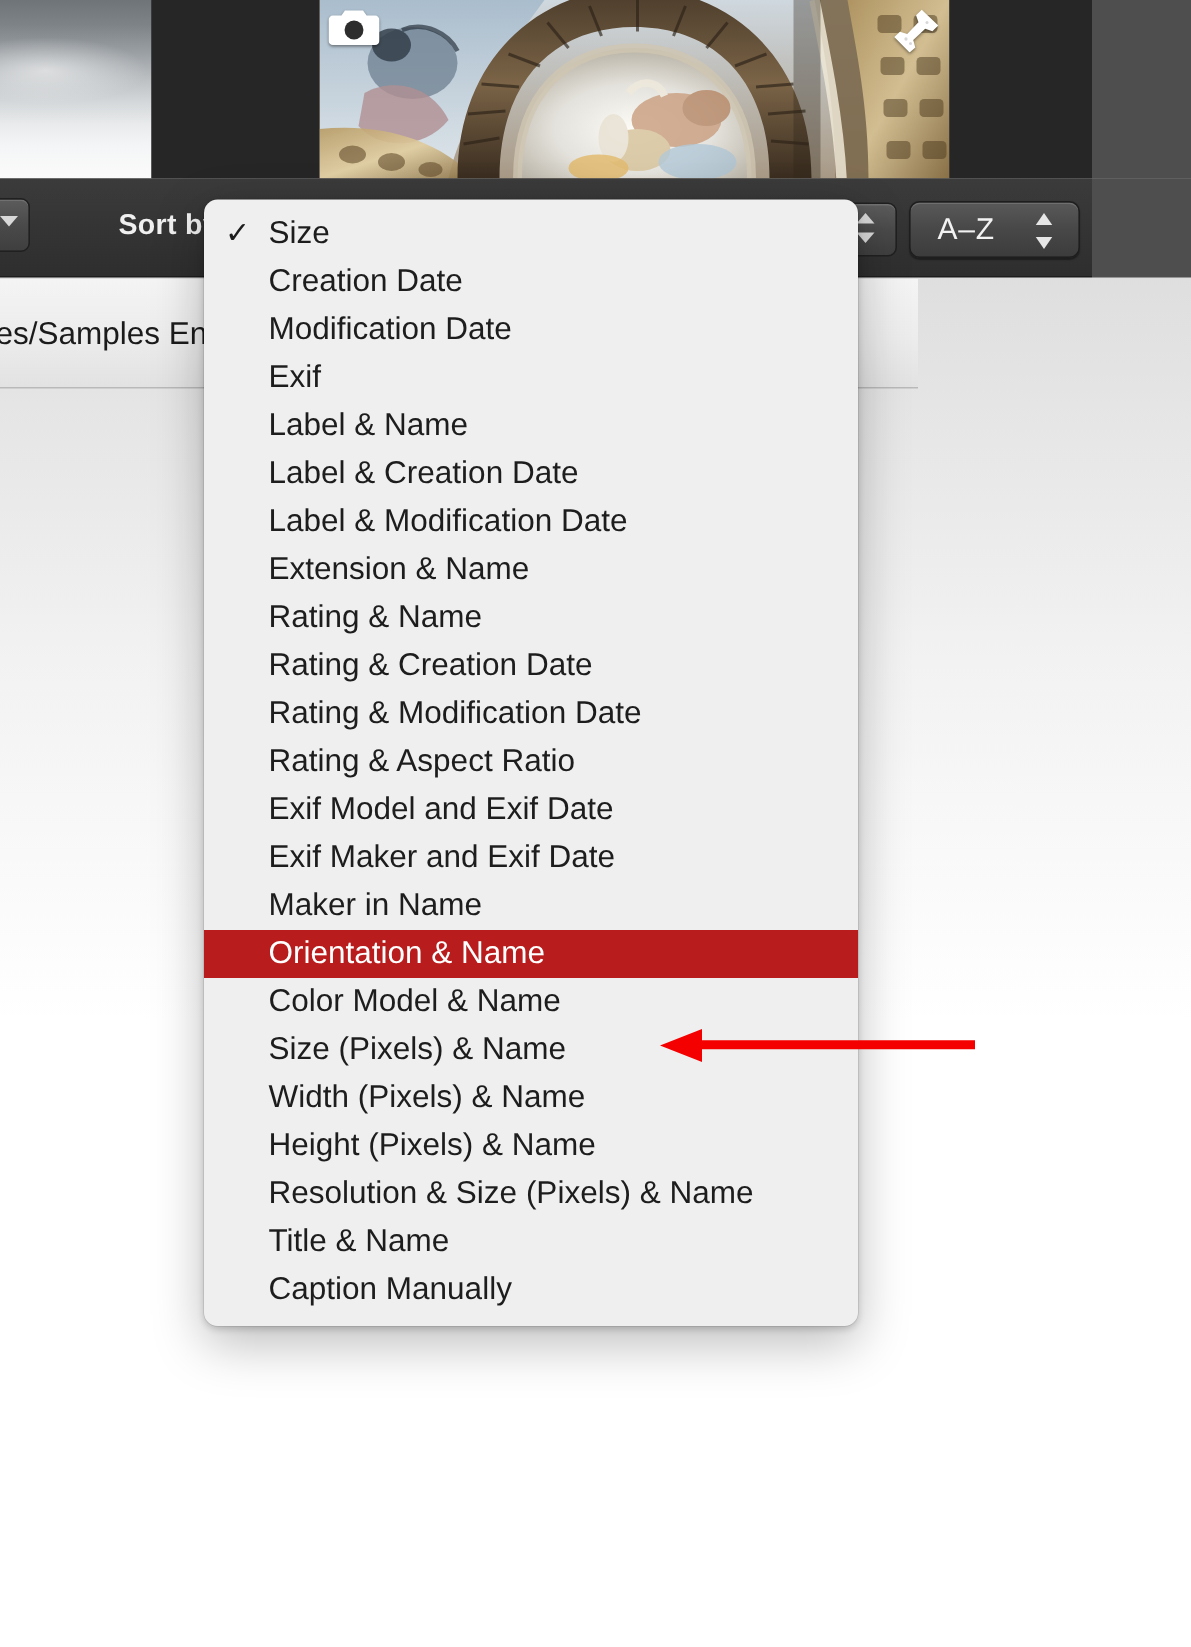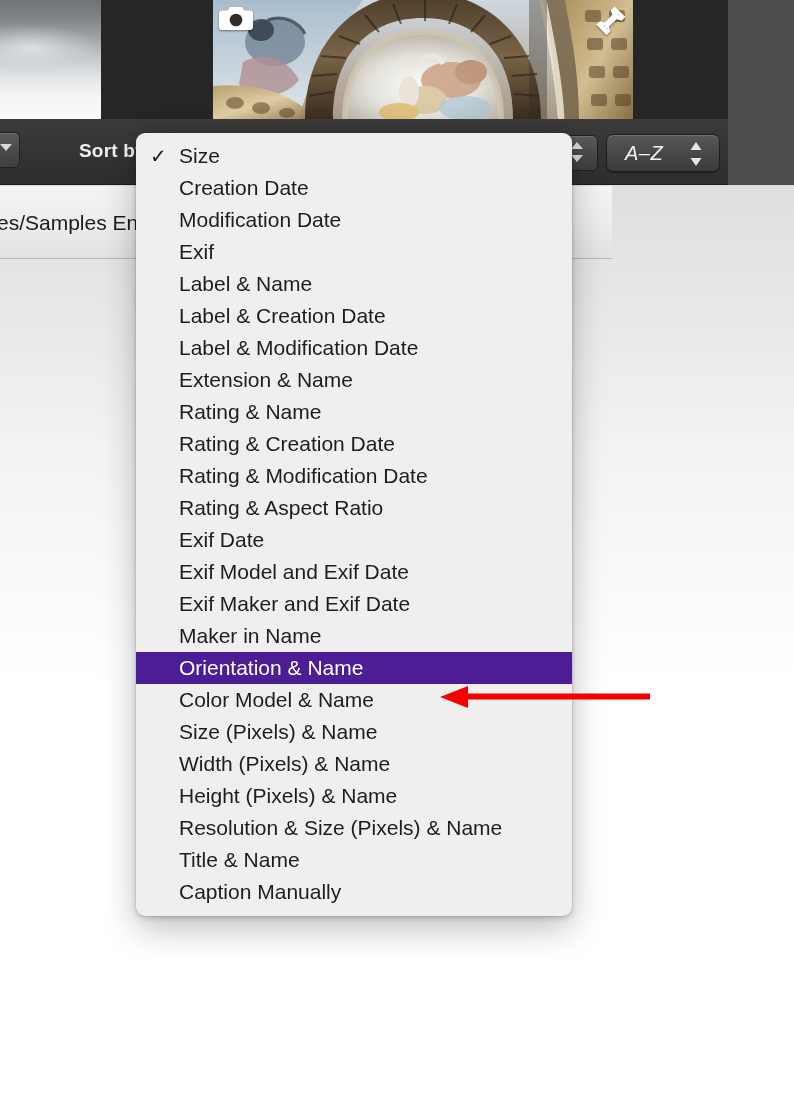--- a/index.html
+++ b/index.html
@@ -131,21 +131,20 @@
   .arrow-up { top: 6px;  border-bottom: 7px solid #d8d8d8; }
   .arrow-dn { top: 19px; border-top: 7px solid #d8d8d8; }
 
   .az-popup {
     position: absolute; left: 606px; top: 134px;
     width: 114px; height: 38px;
     border-radius: 7px;
     background: linear-gradient(180deg, #595959 0%, #484848 48%, #3c3c3c 100%);
     border: 1px solid #1e1e1e;
     box-shadow: inset 0 1px 0 rgba(255,255,255,.14), 0 1px 1px rgba(0,0,0,.4);
-    font-style: italic;
   }
   .az-popup .az-text {
     position: absolute; left: 18px; top: 7px;
     font-size: 20px; color: #f2f2f2; letter-spacing: .5px;
   }
   .az-popup .az-stepper {
     position: absolute; right: 16px; top: 5px;
     width: 14px; height: 28px;
   }
 
@@ -178,21 +177,21 @@
   .menu-item {
     position: relative;
     height: 32px;
     line-height: 32px;
     padding-left: 43px;
     font-size: 21px;
     color: #1d1d1d;
     white-space: nowrap;
   }
   .menu-item.selected {
-    background: #4c1d95;
+    background: #b91c1c;
     color: #ffffff;
   }
   .menu-item .check {
     position: absolute;
     left: 14px; top: 0;
     width: 18px; height: 32px;
     font-size: 20px;
     line-height: 32px;
     color: #1d1d1d;
   }
@@ -356,21 +355,20 @@
       <div class="menu-item"><span>Modification Date</span></div>
       <div class="menu-item"><span>Exif</span></div>
       <div class="menu-item"><span>Label &amp; Name</span></div>
       <div class="menu-item"><span>Label &amp; Creation Date</span></div>
       <div class="menu-item"><span>Label &amp; Modification Date</span></div>
       <div class="menu-item"><span>Extension &amp; Name</span></div>
       <div class="menu-item"><span>Rating &amp; Name</span></div>
       <div class="menu-item"><span>Rating &amp; Creation Date</span></div>
       <div class="menu-item"><span>Rating &amp; Modification Date</span></div>
       <div class="menu-item"><span>Rating &amp; Aspect Ratio</span></div>
-      <div class="menu-item"><span>Exif Date</span></div>
       <div class="menu-item"><span>Exif Model and Exif Date</span></div>
       <div class="menu-item"><span>Exif Maker and Exif Date</span></div>
       <div class="menu-item"><span>Maker in Name</span></div>
       <div class="menu-item selected"><span>Orientation &amp; Name</span></div>
       <div class="menu-item"><span>Color Model &amp; Name</span></div>
       <div class="menu-item"><span>Size (Pixels) &amp; Name</span></div>
       <div class="menu-item"><span>Width (Pixels) &amp; Name</span></div>
       <div class="menu-item"><span>Height (Pixels) &amp; Name</span></div>
       <div class="menu-item"><span>Resolution &amp; Size (Pixels) &amp; Name</span></div>
       <div class="menu-item"><span>Title &amp; Name</span></div>

